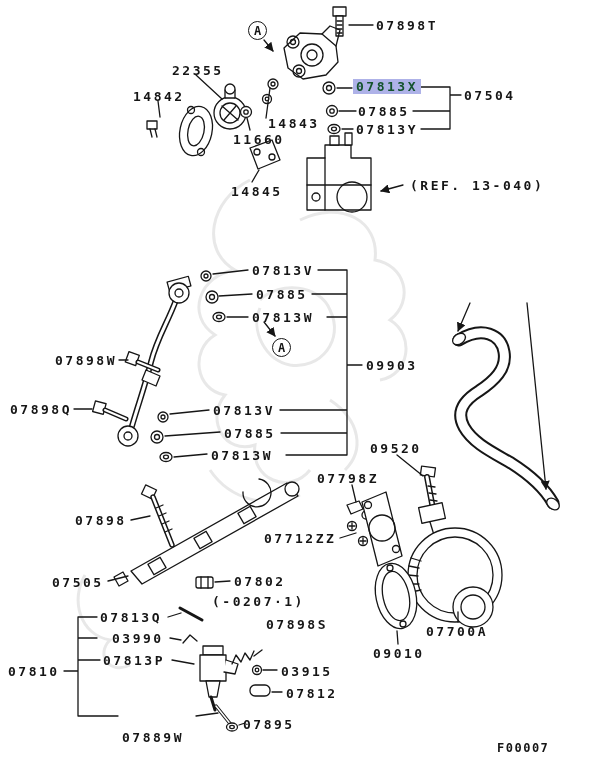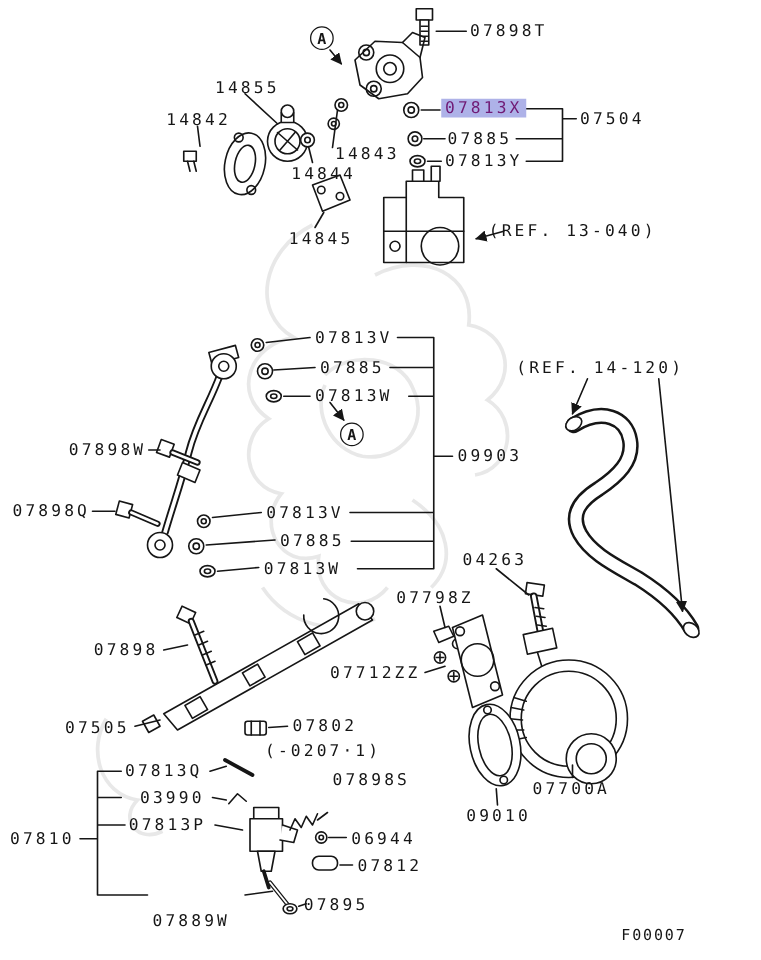--- a/index.html
+++ b/index.html
@@ -1,24 +1,24 @@
 <!DOCTYPE html>
 <html><head>
 <meta charset="utf-8">
 <style>
   * { margin:0; padding:0; box-sizing:border-box; }
   html,body { background:#ffffff; }
   body { width:609px; height:768px; position:relative; font-family:"DejaVu Sans Mono", monospace; }
   .stage { position:relative; width:609px; height:768px; background:#fff; overflow:hidden; }
   .stage > svg { position:absolute; left:0; top:0; }
   .lbl {
-    position:absolute; font-size:13px; font-weight:normal; letter-spacing:2.5px;
+    position:absolute; font-size:13px; font-weight:bold; letter-spacing:2.5px;
     color:#161616; white-space:nowrap; line-height:15px; cursor:default;
   }
-  .lbl.hl { background:#aeb2e8; color:#701a75; padding:0 3px; }
+  .lbl.hl { background:#aeb2e8; color:#14532d; padding:0 3px; }
   .lbl.fig { font-size:12px; letter-spacing:1.5px; }
   .marker {
     position:absolute; width:19px; height:19px; border:1.6px solid #161616; border-radius:50%;
     font-size:12px; font-weight:bold; display:flex; align-items:center; justify-content:center;
     background:#fff; color:#161616;
   }
 </style>
 </head>
 <body>
 
@@ -297,55 +297,54 @@
         <ellipse cx="232" cy="727" rx="5.5" ry="4" fill="#fff"></ellipse>
           <ellipse cx="232" cy="727" rx="2.3" ry="1.6"></ellipse>
       </g>
     </g>
   </svg>
 
   <div class="marker" style="left:248px;top:21px">A</div>
   <div class="marker" style="left:272px;top:338px">A</div>
 
   <div class="lbl" style="left:376px;top:18px">07898T</div>
-  <div class="lbl" style="left:172px;top:63px">14855</div>
+  <div class="lbl" style="left:172px;top:63px">22355</div>
   <div class="lbl" style="left:133px;top:89px">14842</div>
   <div class="lbl hl" style="left:353px;top:79px">07813X</div>
   <div class="lbl" style="left:464px;top:88px">07504</div>
   <div class="lbl" style="left:358px;top:104px">07885</div>
   <div class="lbl" style="left:268px;top:116px">14843</div>
   <div class="lbl" style="left:356px;top:122px">07813Y</div>
-  <div class="lbl" style="left:233px;top:132px">14844</div>
+  <div class="lbl" style="left:233px;top:132px">11660</div>
   <div class="lbl" style="left:231px;top:184px">14845</div>
-  <div class="lbl" style="left:391px;top:178px">(REF. 13-040)</div>
+  <div class="lbl" style="left:410px;top:178px">(REF. 13-040)</div>
 
   <div class="lbl" style="left:252px;top:263px">07813V</div>
   <div class="lbl" style="left:256px;top:287px">07885</div>
   <div class="lbl" style="left:252px;top:310px">07813W</div>
-  <div class="lbl" style="left:413px;top:287px">(REF. 14-120)</div>
   <div class="lbl" style="left:55px;top:353px">07898W</div>
   <div class="lbl" style="left:366px;top:358px">09903</div>
   <div class="lbl" style="left:10px;top:402px">07898Q</div>
   <div class="lbl" style="left:213px;top:403px">07813V</div>
   <div class="lbl" style="left:224px;top:426px">07885</div>
   <div class="lbl" style="left:211px;top:448px">07813W</div>
-  <div class="lbl" style="left:370px;top:441px">04263</div>
+  <div class="lbl" style="left:370px;top:441px">09520</div>
   <div class="lbl" style="left:317px;top:471px">07798Z</div>
   <div class="lbl" style="left:75px;top:513px">07898</div>
   <div class="lbl" style="left:264px;top:531px">07712ZZ</div>
   <div class="lbl" style="left:52px;top:575px">07505</div>
   <div class="lbl" style="left:234px;top:574px">07802</div>
   <div class="lbl" style="left:212px;top:594px">(-0207·1)</div>
   <div class="lbl" style="left:426px;top:624px">07700A</div>
   <div class="lbl" style="left:373px;top:646px">09010</div>
 
   <div class="lbl" style="left:100px;top:610px">07813Q</div>
   <div class="lbl" style="left:112px;top:631px">03990</div>
   <div class="lbl" style="left:8px;top:664px">07810</div>
   <div class="lbl" style="left:103px;top:653px">07813P</div>
   <div class="lbl" style="left:266px;top:617px">07898S</div>
-  <div class="lbl" style="left:281px;top:664px">06944</div>
+  <div class="lbl" style="left:281px;top:664px">03915</div>
   <div class="lbl" style="left:286px;top:686px">07812</div>
   <div class="lbl" style="left:122px;top:730px">07889W</div>
   <div class="lbl" style="left:243px;top:717px">07895</div>
 
   <div class="lbl fig" style="left:497px;top:741px">F00007</div>
 </div>
 
 </body></html>

